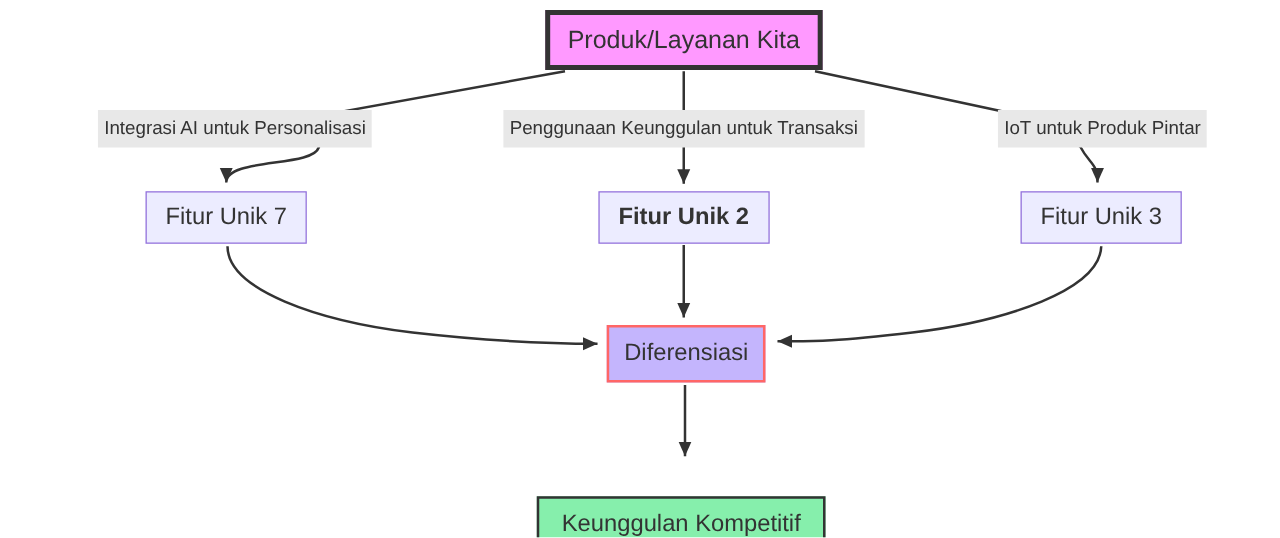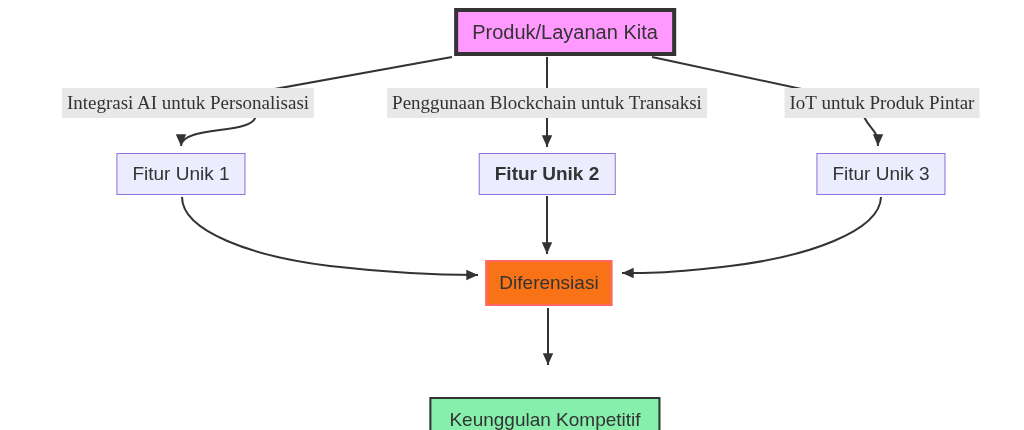--- a/index.html
+++ b/index.html
@@ -29,21 +29,21 @@
     color: #333333;
     text-align: center;
     box-sizing: border-box;
   }
   .node {
     border-style: solid;
     line-height: 24px;
     font-size: 19px;
   }
   .node-produk {
-    left: 565px; top: 32px;
+    left: 547px; top: 32px;
     border-width: 4px;
     font-size: 20px;
     line-height: 26px;
     padding: 7px 14px;
   }
   .node-fitur {
     top: 174px;
     border-width: 1.5px;
     padding: 8px 15px;
   }
@@ -55,24 +55,23 @@
     border-width: 2px;
     padding: 9px 12px;
   }
   .node-keunggulan {
     left: 545px; top: 393px;
     border-width: 2px;
     padding: 9px 18px;
   }
   .edge-label {
     top: 103px;
-    font-size: 19px;
+    font-size: 15px;
     line-height: 24px;
     padding: 3px 5px;
-    font-family: Liberation Serif, serif;
   }
   .edge-label-1 { left: 188px; }
   .edge-label-2 { left: 547px; }
   .edge-label-3 { left: 882px; }
 </style>
 </head>
 <body>
 
 <div class="canvas">
 
@@ -87,26 +86,26 @@
       <path d="M 547,57 L 547,147" marker-end="url(#arrow)" stroke="#333333"></path>
       <path d="M 652,57 L 806,90 L 864,117 C 872,132 878,130 878,146" marker-end="url(#arrow)" stroke="#333333"></path>
       <path d="M 182,197 C 182,232 255,257 330,266 C 400,274 448,275 478,275" marker-end="url(#arrow)" stroke="#333333"></path>
       <path d="M 547,196 L 547,254" marker-end="url(#arrow)" stroke="#333333"></path>
       <path d="M 881,197 C 880,232 805,257 730,266 C 660,274 650,273 622,273" marker-end="url(#arrow)" stroke="#333333"></path>
       <path d="M 548,308 L 548,365" marker-end="url(#arrow)" stroke="#333333"></path>
     </g>
   </svg>
 
   <div class="edge-label edge-label-1" style="background-color: rgb(232, 232, 232);">Integrasi AI untuk Personalisasi</div>
-  <div class="edge-label edge-label-2" style="background-color: rgb(232, 232, 232);">Penggunaan Blockchain untuk Transaksi</div>
+  <div class="edge-label edge-label-2" style="background-color: rgb(232, 232, 232);">Penggunaan Keunggulan untuk Transaksi</div>
   <div class="edge-label edge-label-3" style="background-color: rgb(232, 232, 232); text-align: center;">IoT untuk Produk Pintar</div>
 
   <div class="node node-produk" style="background-color: rgb(255, 153, 255); border-color: rgb(51, 51, 51);">Produk/Layanan Kita</div>
 
-  <div class="node node-fitur node-fitur1" style="background-color: rgb(236, 236, 255); border-color: rgb(147, 112, 219);">Fitur Unik 1</div>
+  <div class="node node-fitur node-fitur1" style="background-color: rgb(236, 236, 255); border-color: rgb(147, 112, 219);">Fitur Unik 7</div>
   <div class="node node-fitur node-fitur2" style="background-color: rgb(236, 236, 255); border-color: rgb(147, 112, 219); font-weight: bold;">Fitur Unik 2</div>
   <div class="node node-fitur node-fitur3" style="background-color: rgb(236, 236, 255); border-color: rgb(147, 112, 219);">Fitur Unik 3</div>
 
-  <div class="node node-diferensiasi" style="background-color: #f97316; border-color: rgb(255, 102, 102); text-align: right;">Diferensiasi</div>
+  <div class="node node-diferensiasi" style="background-color: #c4b5fd; border-color: rgb(255, 102, 102); text-align: right;">Diferensiasi</div>
 
   <div class="node node-keunggulan" style="background-color: #86efac; border-color: rgb(51, 51, 51); margin-top: 27px;">Keunggulan Kompetitif</div>
 
 </div>
 
 </body></html>

